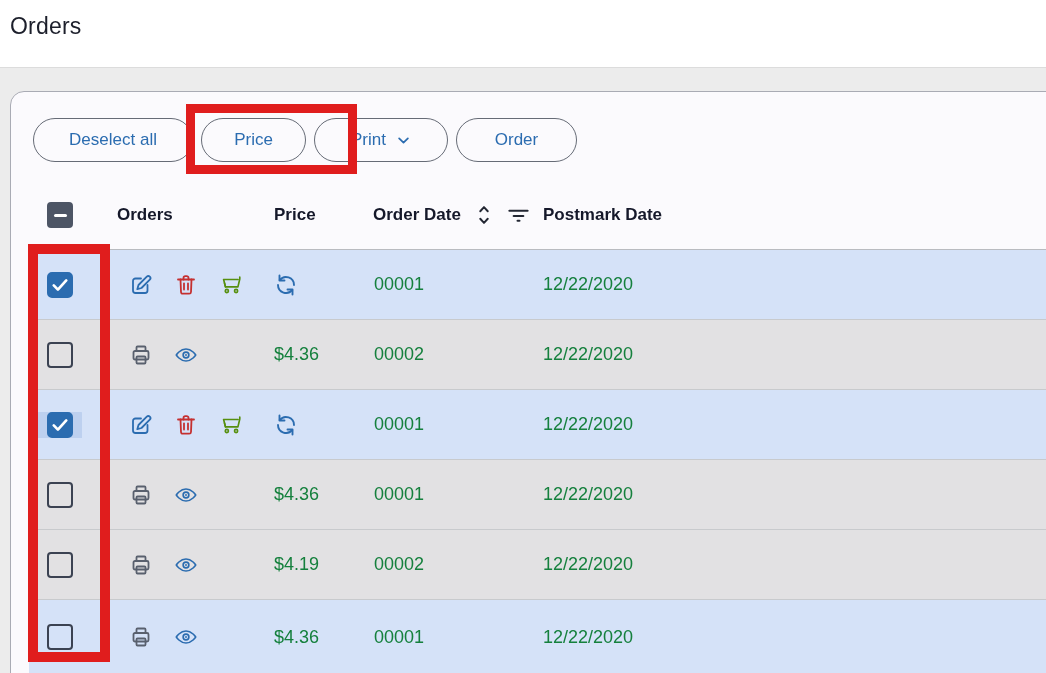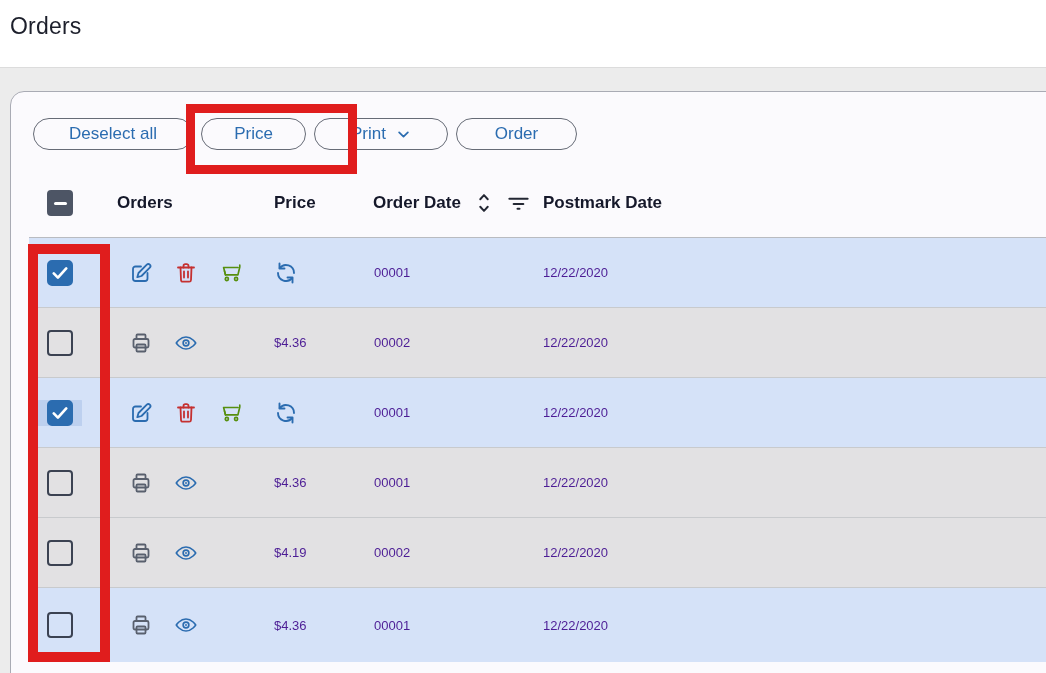--- a/index.html
+++ b/index.html
@@ -12,21 +12,21 @@
   .page-title { position:absolute; left:10px; top:13px; font-size:23px;
                 font-weight:400; color:#1C1F2B; letter-spacing:.2px; }
 
   
   .card { position:absolute; left:10px; top:91px; width:1190px; height:640px;
           background:#FBFAFD; border:1px solid #A9ABB4; border-radius:14px;
           overflow:hidden; }
 
   
   .toolbar { display:flex; gap:8px; padding:26px 0 0 22px; }
-  .pill { height:32px; border:1px solid #666B76; border-radius:22px;
+  .pill { height:44px; border:1px solid #666B76; border-radius:22px;
           background:transparent; color:#2B6CB0; font-size:17px;
           font-family:"Liberation Sans", sans-serif;
           display:flex; align-items:center; justify-content:center; gap:10px;
           cursor:pointer; white-space:nowrap; flex:none;text-align:right; }
   .chev { width:15px; height:15px; display:inline-block; }
 
   
   .table { margin:19px 0 0 18px; width:1128px; }
   .grid { display:grid; grid-template-columns:84px 150px 98px 170px 198px 198px 230px;
           align-items:center; }
@@ -34,21 +34,21 @@
   .th { font-size:17px; font-weight:700; color:#15182A; display:flex;
         align-items:center; gap:14px; overflow:hidden; white-space:nowrap; }
   .th-check { padding-left:18px; } .th-actions { padding-left:4px; }
   .th-price { padding-left:11px; } .th-pad { padding-left:12px; }
 
   .trow { height:70px; border-bottom:1px solid #C8CACD; }
   .trow.row-blue { background:#D5E2F8; }
   .trow.row-gray { background:#E2E1E3; }
   .trow:last-child { height:74px; border-bottom:none; }
 
-  .td { font-size:13px; color:#4c1d95; overflow:hidden; white-space:nowrap; }
+  .td { font-size:18px; color:#15803d; overflow:hidden; white-space:nowrap; }
   .td-check { padding-left:18px; position:relative; display:flex; align-items:center; }
   .td-actions { padding-left:16px; display:flex; align-items:center; gap:21px; }
   .td-price { padding-left:11px; display:flex; align-items:center; }
   .td-blabel { padding-left:13px; } .td-bdate { padding-left:12px; }
   .td-odate { padding-left:12px; } .td-pdate { padding-left:12px; }
 
   
   .checkbox { width:26px; height:26px; border-radius:4px; border:2px solid #3B4252;
               display:flex; align-items:center; justify-content:center;
               flex:none; cursor:pointer; background:transparent; position:relative; z-index:1; }

